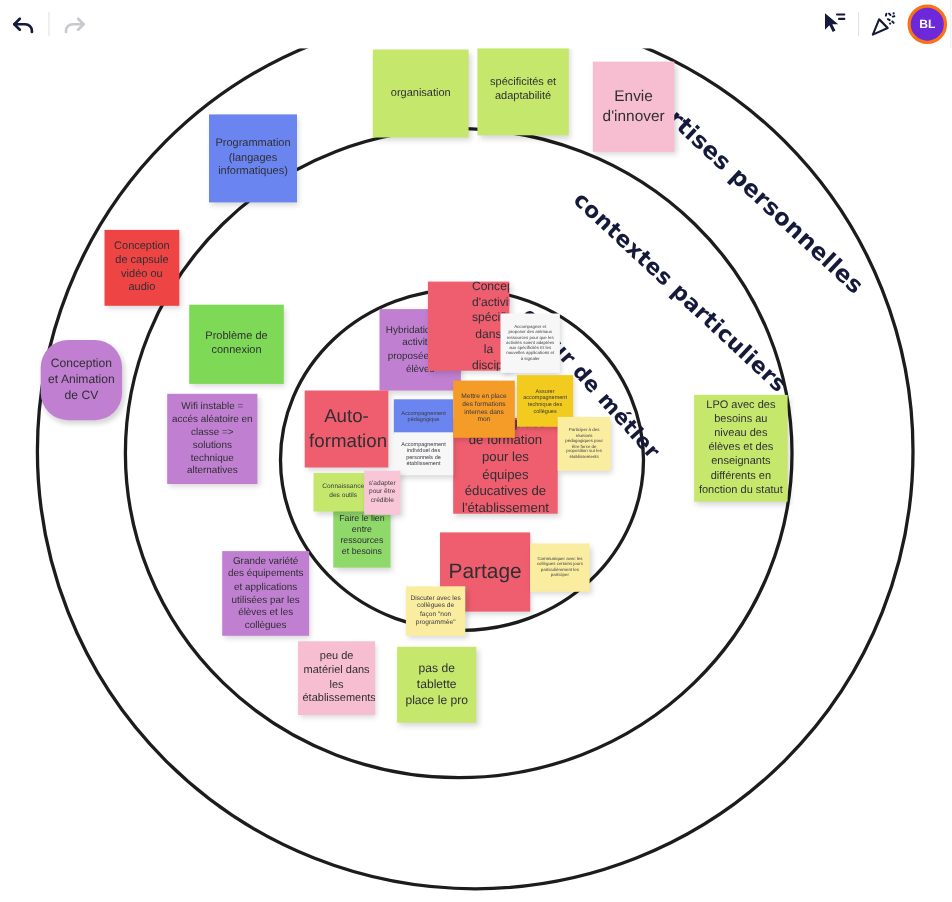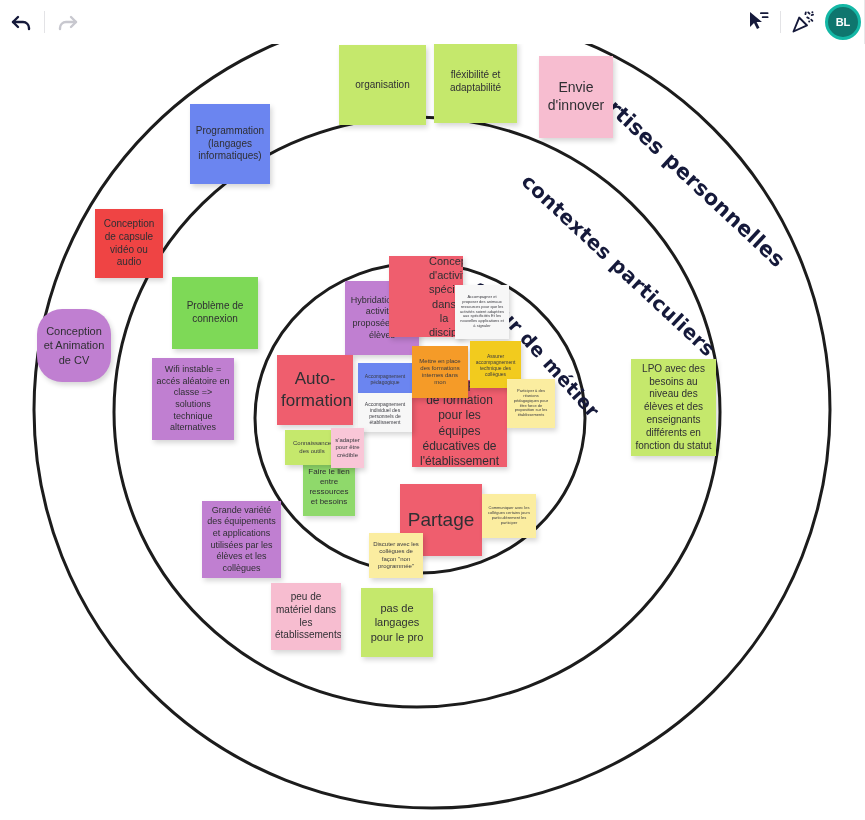--- a/index.html
+++ b/index.html
@@ -19,24 +19,24 @@
   }
   .tb-left{position:absolute;left:0;top:0;display:flex;align-items:center;height:44px;gap:0px;pointer-events:auto;}
   .tb-right{position:absolute;right:0;top:0;display:flex;align-items:center;height:44px;gap:0px;pointer-events:auto;}
   .tb-btn{
     width:44px;height:44px;display:flex;align-items:center;justify-content:center;
     cursor:pointer;
   }
   .tb-sep{width:1px;height:22px;background:#e3e3e6;}
   .avatar{
     width:30px;height:30px;border-radius:50%;
-    background:#0f766e;color:#ffffff;
+    background:#6d28d9;color:#ffffff;
     font-size:11px;font-weight:bold;
     display:flex;align-items:center;justify-content:center;
-    border:3px solid #14b8a6;
+    border:3px solid #f97316;
     margin-right:4px;
     box-sizing:content-box;
   }
   .tb-edge{position:absolute;right:0;top:0;width:1px;height:44px;background:#e8e8ea;}
 
   
   #canvas{position:absolute;left:0;top:0;width:865px;height:820px;}
   #rings{position:absolute;left:0;top:0;}
 
   
@@ -125,21 +125,21 @@
 
   <div class="ring-label" id="label-expertises">expertises personnelles</div>
   <div class="ring-label" id="label-contextes">contextes particuliers</div>
   <div class="ring-label" id="label-coeur">coeur de métier</div>
 
   <div id="notes-layer">
       <div class="note" style="left: 339px; top: 45px; width: 87px; height: 80px; background: rgb(197, 232, 108); font-size: 10px;">
         <span>organisation</span>
       </div>
       <div class="note" style="left: 434px; top: 41px; width: 83px; height: 82px; background: rgb(197, 232, 108); font-size: 10px;">
-        <span>fléxibilité et adaptabilité</span>
+        <span>spécificités et adaptabilité</span>
       </div>
       <div class="note" style="left: 539px; top: 56px; width: 74px; height: 82px; background: rgb(247, 189, 208); font-size: 14px;">
         <span>Envie d'innover</span>
       </div>
       <div class="note" style="left: 190px; top: 104px; width: 80px; height: 80px; background: rgb(107, 133, 240); font-size: 10px;">
         <span>Programmation (langages informatiques)</span>
       </div>
       <div class="note" style="left: 95px; top: 209px; width: 68px; height: 69px; background: #ef4444; font-size: 10px;">
         <span>Conception de capsule vidéo ou audio</span>
       </div>
@@ -200,19 +200,19 @@
       <div class="note tiny" style="left: 369px; top: 533px; width: 54px; height: 45px; background: rgb(251, 237, 160); font-size: 6px; z-index: 5;">
         <span class="blurtext">Discuter avec les collègues de façon "non programmée"</span>
       </div>
       <div class="note" style="left: 202px; top: 501px; width: 79px; height: 77px; background: rgb(192, 127, 209); font-size: 9px;">
         <span>Grande variété des équipements et applications utilisées par les élèves et les collègues</span>
       </div>
       <div class="note" style="left: 271px; top: 583px; width: 70px; height: 67px; background: rgb(247, 189, 208); font-size: 10px;">
         <span>peu de matériel dans les établissements</span>
       </div>
       <div class="note" style="left: 361px; top: 588px; width: 72px; height: 69px; background: rgb(197, 232, 108); font-size: 11px;">
-        <span>pas de langages pour le pro</span>
+        <span>pas de tablette place le pro</span>
       </div>
       <div class="note" style="left: 631px; top: 359px; width: 85px; height: 97px; background: rgb(197, 232, 108); font-size: 10px;">
         <span>LPO  avec des besoins au niveau des élèves et des enseignants différents en fonction du statut</span>
       </div>
     </div>
 </div>
 
 </body></html>

